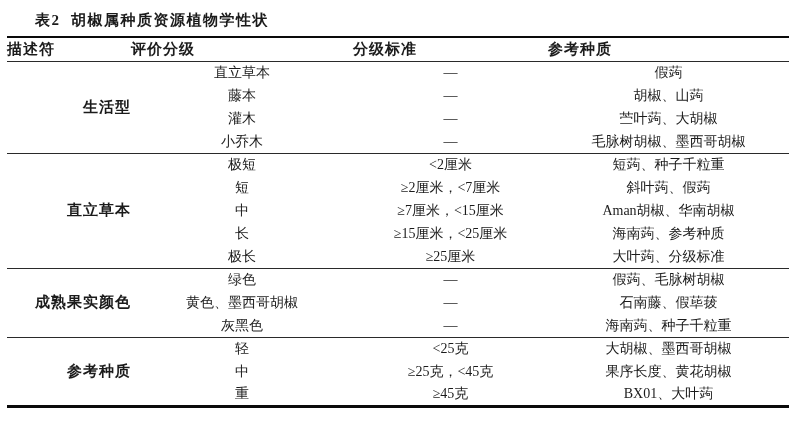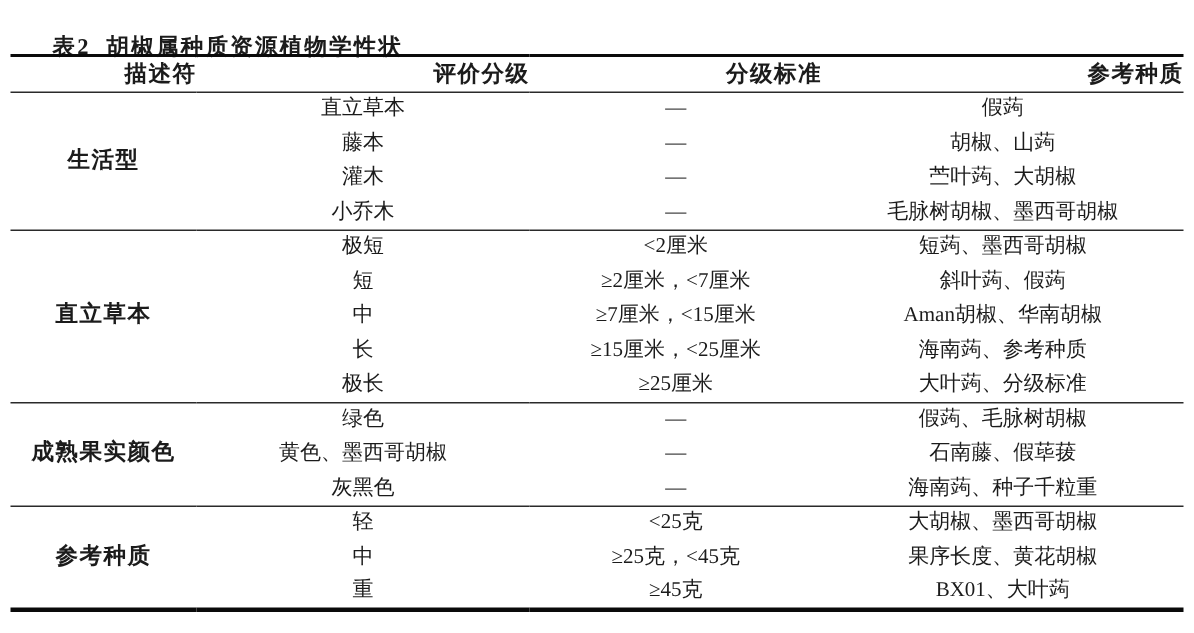--- a/index.html
+++ b/index.html
@@ -6,54 +6,55 @@
   html, body { margin: 0; padding: 0; }
   body {
     width: 796px; height: 422px;
     background: #ffffff;
     color: #1b1b1b;
     font-family: "Liberation Serif", "DejaVu Serif", serif;
     overflow: hidden;
   }
   .page { position: relative; width: 796px; height: 422px; background: #fff; }
   .table-title {
-    position: absolute; left: 35px; top: 22px;
+    position: absolute; left: 35px; top: 11px;
     font-size: 15px; font-weight: bold;
     letter-spacing: 1.5px;
     white-space: pre;
   }
   table.germ {
     position: absolute; left: 7px; top: 36px;
     width: 782px;
     border-collapse: collapse;
     table-layout: fixed;
     border-top: 2px solid #0a0a0a;
     border-bottom: 3px solid #0a0a0a;
   }
   col.c1 { width: 124px; }
   col.c2 { width: 222px; }
   col.c3 { width: 195px; }
   col.c4 { width: 241px; }
   thead th {
     font-size: 15px; font-weight: bold;
     height: 24px; padding: 0;
-    text-align: right; vertical-align: middle;
+    text-align: left; vertical-align: middle;
     border-bottom: 1.5px solid #2a2a2a;
     letter-spacing: 1px;
   }
   tbody + tbody { border-top: 1.5px solid #2a2a2a; }
   td {
     font-size: 14px;
     height: 23px; padding: 0;
     text-align: center; vertical-align: middle;
     line-height: 1.1;
   }
   td.descriptor {
     font-size: 15px; font-weight: bold;
     letter-spacing: 1px;
+    text-align: right;
   }
 </style>
 </head>
 <body>
 
 <div class="page">
 
   <div class="table-title">表2  胡椒属种质资源植物学性状</div>
 
   <table class="germ">
@@ -94,21 +95,21 @@
         <td>—</td>
         <td>毛脉树胡椒、墨西哥胡椒</td>
       </tr>
     </tbody>
 
     <tbody>
       <tr>
         <td class="descriptor" rowspan="5">直立草本</td>
         <td>极短</td>
         <td>&lt;2厘米</td>
-        <td>短蒟、墨西哥胡椒</td>
+        <td>短蒟、种子千粒重</td>
       </tr>
       <tr>
         <td>短</td>
         <td>≥2厘米，&lt;7厘米</td>
         <td>斜叶蒟、假蒟</td>
       </tr>
       <tr>
         <td>中</td>
         <td>≥7厘米，&lt;15厘米</td>
         <td>Aman胡椒、华南胡椒</td>

